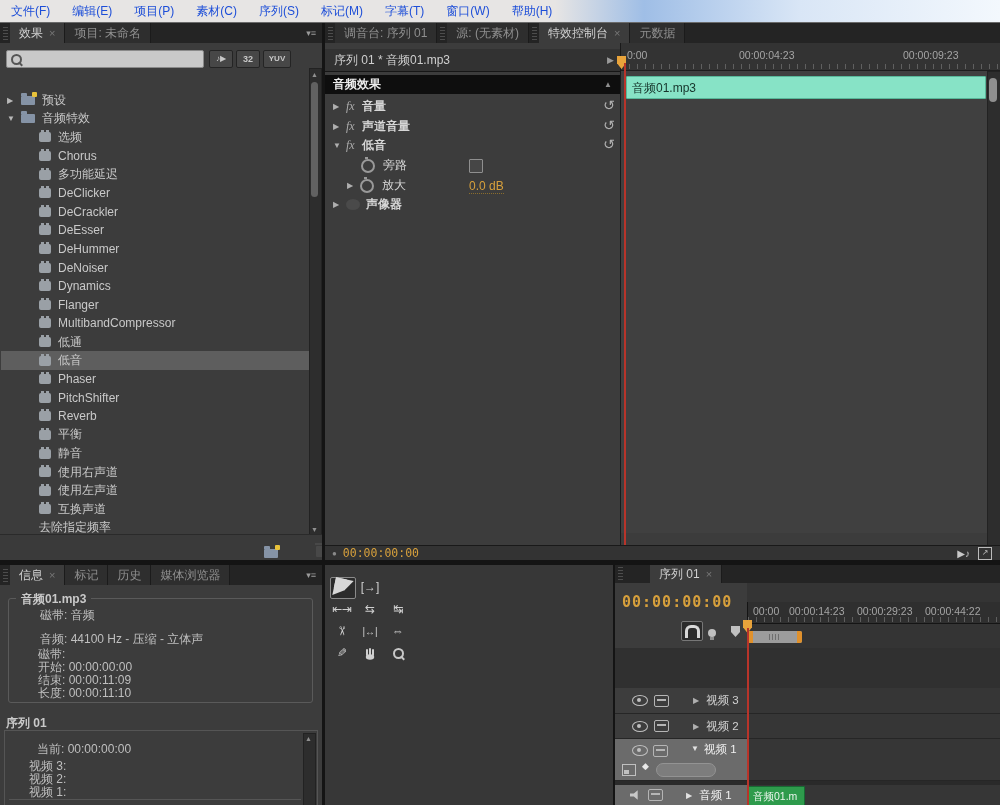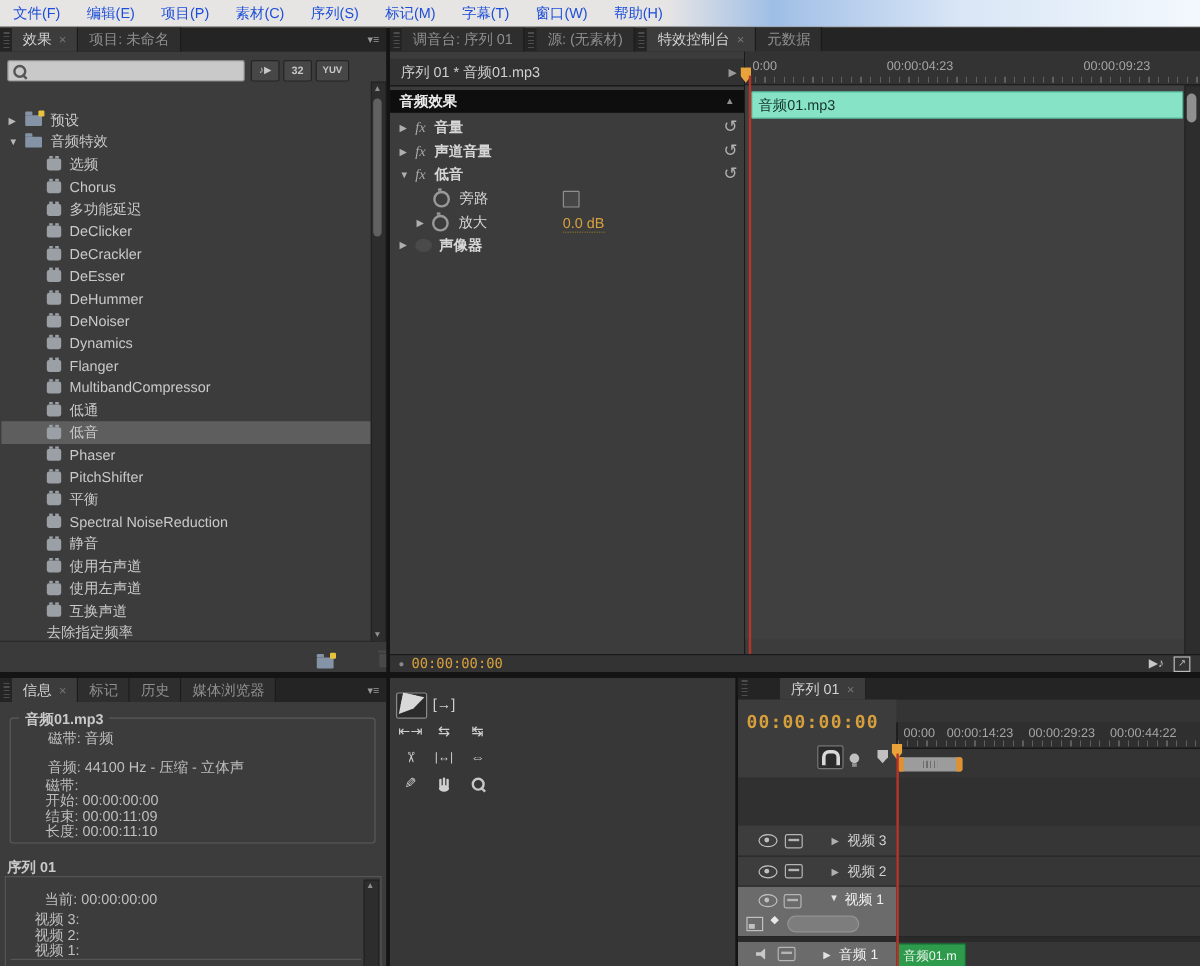--- a/index.html
+++ b/index.html
@@ -174,25 +174,25 @@
       <div class="trow item">
           <span class="fxi"></span>
           <span>Phaser</span>
         </div>
       <div class="trow item">
           <span class="fxi"></span>
           <span>PitchShifter</span>
         </div>
       <div class="trow item">
           <span class="fxi"></span>
+          <span>Reverb</span>
+        </div>
+      <div class="trow item">
+          <span class="fxi"></span>
           <span>平衡</span>
-        </div>
-      <div class="trow item">
-          <span class="fxi"></span>
-          <span>Spectral NoiseReduction</span>
         </div>
       <div class="trow item">
           <span class="fxi"></span>
           <span>静音</span>
         </div>
       <div class="trow item">
           <span class="fxi"></span>
           <span>使用右声道</span>
         </div>
       <div class="trow item">

